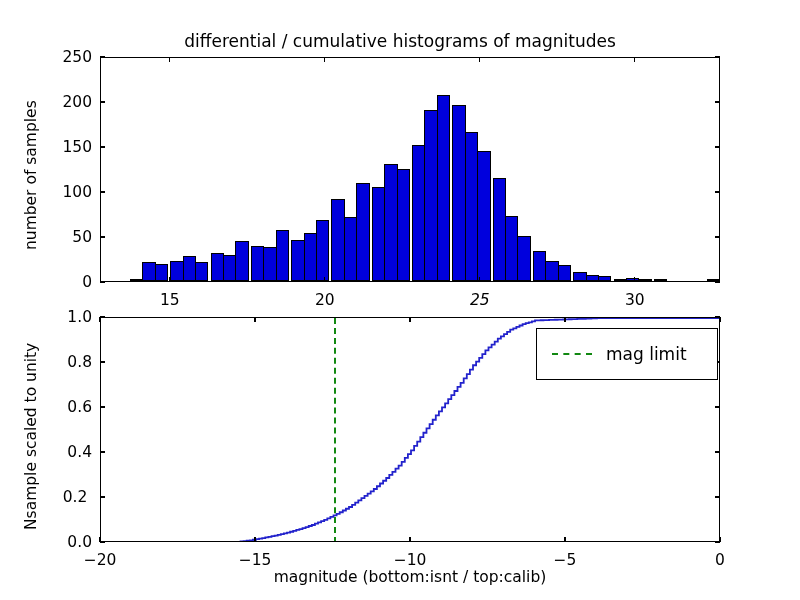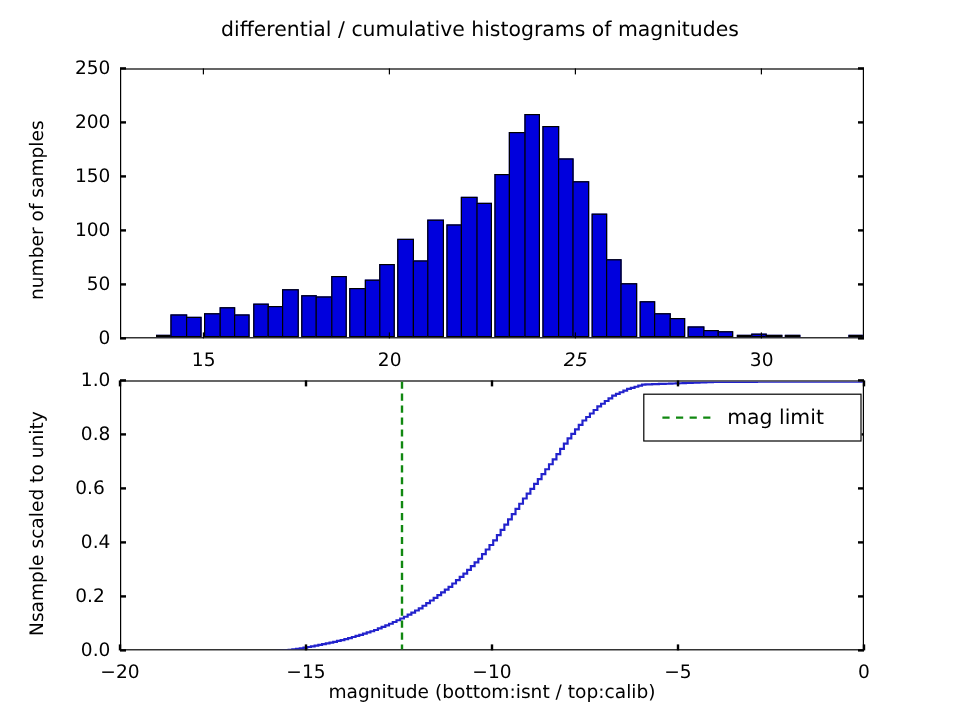--- a/index.html
+++ b/index.html
@@ -37,21 +37,21 @@
   .legend-dash{width:40px;height:0;border-top:2.2px dashed #118811;flex:0 0 auto;}
   .legend-lbl{font-size:17px;color:#000;white-space:nowrap;}
 
   .maglimit{position:absolute;width:0;border-left:2.2px dashed #118811;}
 </style>
 </head>
 <body>
 
 <div id="root">
 
-  <div class="title" style="left:0;top:15px;">differential / cumulative histograms of magnitudes</div>
+  <div class="title" style="left:0;top:31px;">differential / cumulative histograms of magnitudes</div>
 
   <div class="axes" id="axTop" style="left:100px;top:57px;width:620px;height:225px;">
     <div class="plotarea" id="topPlot">
         <div class="bar" style="left: 28.9075px; width: 13.485px; height: 1.8px; background: rgb(0, 0, 221);"></div>
         <div class="bar" style="left: 41.3075px; width: 13.485px; height: 18.9px; background: rgb(0, 0, 221);"></div>
         <div class="bar" style="left: 53.7075px; width: 13.485px; height: 17.1px; background: rgb(0, 0, 221);"></div>
         <div class="bar" style="left: 69.2075px; width: 13.485px; height: 19.8px; background: rgb(0, 0, 221);"></div>
         <div class="bar" style="left: 81.6075px; width: 13.485px; height: 25.2px; background: rgb(0, 0, 221);"></div>
         <div class="bar" style="left: 94.0075px; width: 13.485px; height: 18.9px; background: rgb(0, 0, 221);"></div>
         <div class="bar" style="left: 109.507px; width: 13.485px; height: 27.9px; background: rgb(0, 0, 221);"></div>
@@ -153,29 +153,29 @@
       <div class="tick-y" style="left: 715px; top: 541.3px; width: 5px;"></div>
       <div class="ticklbl-y" style="left: 58px; width: 34px; top: 542px;">0.0</div>
       <div class="tick-y" style="left: 100px; top: 496.3px; width: 5px;"></div>
       <div class="tick-y" style="left: 715px; top: 496.3px; width: 5px;"></div>
       <div class="ticklbl-y" style="left: 58px; width: 34px; top: 497px; text-align: center;">0.2</div>
       <div class="tick-y" style="left: 100px; top: 451.3px; width: 5px;"></div>
       <div class="tick-y" style="left: 715px; top: 451.3px; width: 5px;"></div>
       <div class="ticklbl-y" style="left: 58px; width: 34px; top: 452px;">0.4</div>
       <div class="tick-y" style="left: 100px; top: 406.3px; width: 5px;"></div>
       <div class="tick-y" style="left: 715px; top: 406.3px; width: 5px;"></div>
-      <div class="ticklbl-y" style="left: 58px; width: 34px; top: 407px; text-align: center;">0.6</div>
+      <div class="ticklbl-y" style="left: 58px; width: 34px; top: 407px;">0.6</div>
       <div class="tick-y" style="left: 100px; top: 361.3px; width: 5px;"></div>
       <div class="tick-y" style="left: 715px; top: 361.3px; width: 5px;"></div>
       <div class="ticklbl-y" style="left: 58px; width: 34px; top: 362px;">0.8</div>
       <div class="tick-y" style="left: 100px; top: 316.3px; width: 5px;"></div>
       <div class="tick-y" style="left: 715px; top: 316.3px; width: 5px;"></div>
       <div class="ticklbl-y" style="left: 58px; width: 34px; top: 317px;">1.0</div>
     </div>
   <div class="ylabel" style="left:22px;top:530px;">Nsample scaled to unity</div>
   <div class="xlabel" style="left:410px;top:568px;">magnitude (bottom:isnt / top:calib)</div>
 
-  <div class="legend" style="left:536px;top:328px;width:182px;height:40px;padding-left:15px;">
+  <div class="legend" style="left:536px;top:328px;width:182px;height:52px;padding-left:15px;">
     <span class="legend-dash"></span>
     <span class="legend-lbl">mag limit</span>
   </div>
 
 </div>
 
 </body></html>

